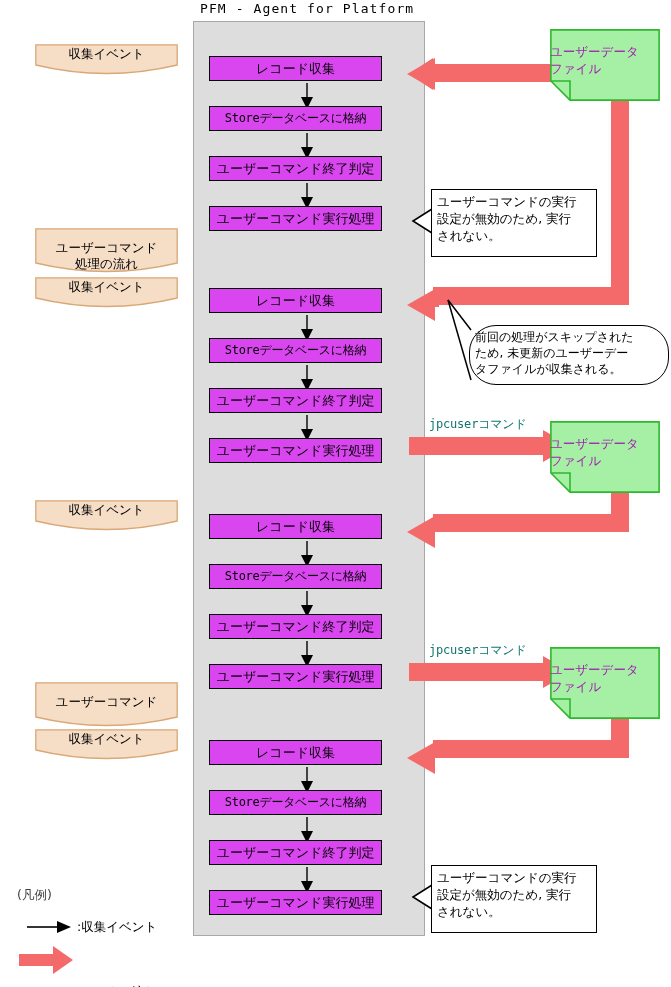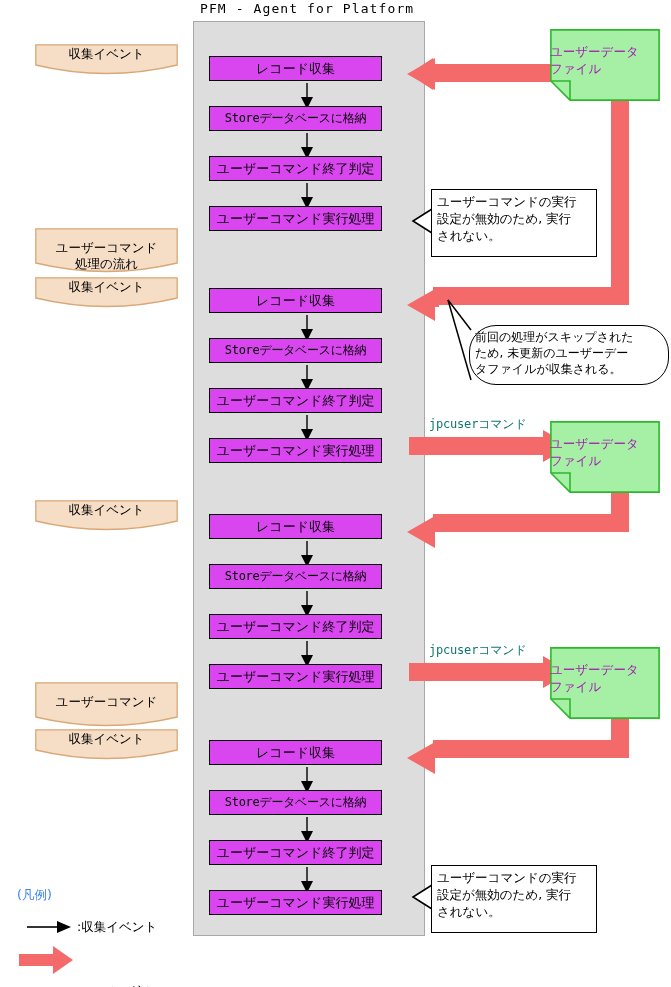--- a/index.html
+++ b/index.html
@@ -135,21 +135,21 @@
     white-space: nowrap;
     letter-spacing: -0.2px;
   }
 
   
   .legend-title {
     position: absolute;
     left: 12px;
     top: 887px;
     font-size: 12.5px;
-    color: #3b82f6;
+    color: #404040;
     white-space: nowrap;
   }
   .legend-row-label {
     position: absolute;
     font-size: 12.5px;
     color: #000000;
     white-space: nowrap;
   }
 </style>
 </head>

